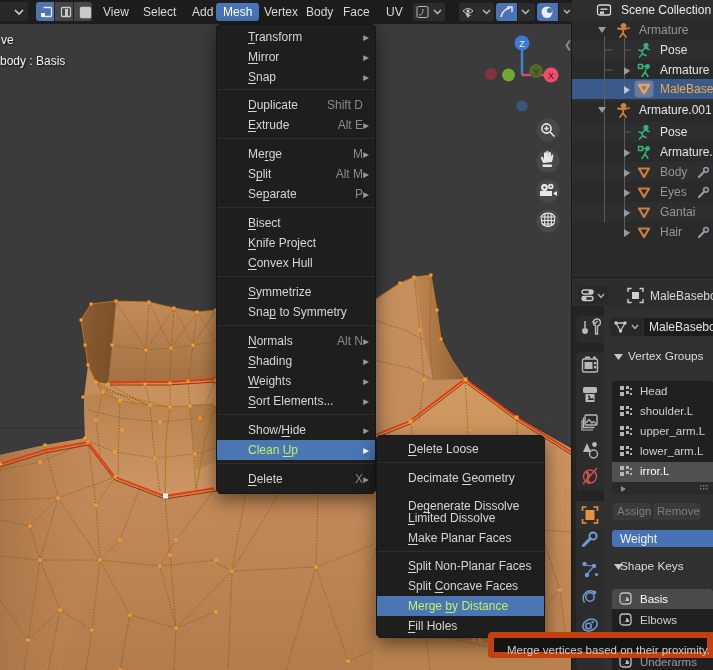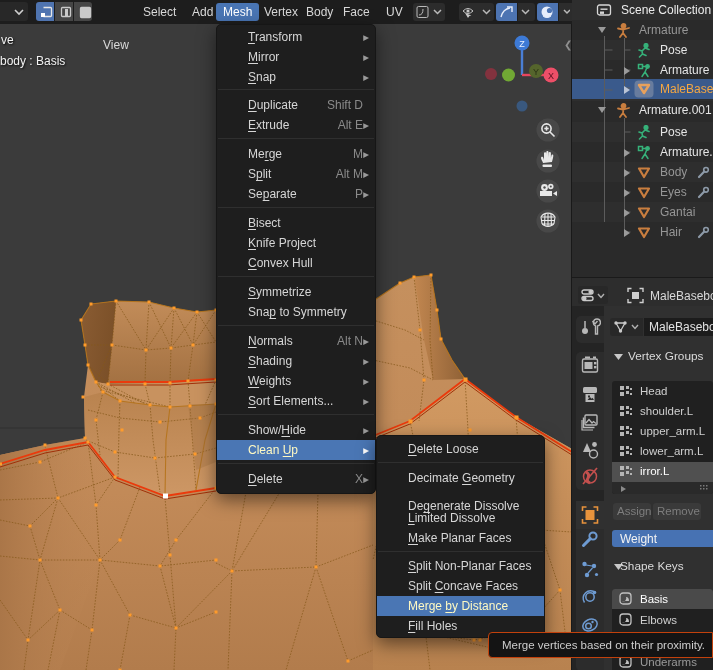--- a/index.html
+++ b/index.html
@@ -14,30 +14,30 @@
   .hbtn{position:absolute;border-radius:3px;background:#2c2c2c;}
   
   .menu{position:absolute;background:#1e1e1e;border:1px solid #161616;border-radius:5px;
     box-shadow:0 6px 18px rgba(0,0,0,.5);z-index:60;}
   .mi{position:absolute;left:0;width:100%;height:20px;line-height:20px;font-size:12px;
     color:#d6d6d6;}
   .mi .lab{position:absolute;left:31px;top:0;white-space:nowrap;}
   .mi .sc{position:absolute;right:12px;top:0;color:#8a8a8a;}
   .mi .arr{position:absolute;right:6px;top:1px;color:#999999;font-size:7.5px;}
   .mi.sel{background:#4a76b4;color:#fff;}
-  .mi.sel .lab{color:#fef9c3;}
+  .mi.sel .lab{color:#bef264;}
   .msep{position:absolute;left:1px;width:calc(100% - 2px);height:1px;background:#2f2f2f;}
   .u{text-decoration:underline;text-decoration-thickness:1px;text-underline-offset:2px;}
   
   #rpanel{left:571px;top:0;width:142px;height:670px;background:#282828;z-index:20;border-left:1px solid #191919;box-sizing:border-box;}
   .orow{position:absolute;left:0;width:141px;height:20px;line-height:20px;font-size:12px;color:#e0e0e0;}
   .orow svg{position:absolute;top:3px;}
   .otxt{position:absolute;top:0;white-space:nowrap;}
   #tooltip{left:488px;top:632px;width:225px;height:26px;background:#141414;
-    border:1px solid #c2410c;border-radius:4px 0 0 4px;z-index:90;box-sizing:border-box;}
+    border:6px solid #c2410c;border-radius:4px 0 0 4px;z-index:90;box-sizing:border-box;}
   #tooltip span{position:absolute;left:13px;top:6px;font-size:11.5px;color:#cdcdcd;white-space:nowrap;}
 </style>
 </head>
 <body>
 <div id="stage">
 
   <svg class="abs" style="left:0;top:0;z-index:1;" width="713" height="670" viewBox="0 0 713 670">
     <defs>
       <linearGradient id="gbody" x1="0" y1="0" x2="0" y2="1">
         <stop offset="0" stop-color="#c5905e"></stop>
@@ -357,21 +357,21 @@
         <rect x="2" y="8" width="4" height="4" fill="#fff" stroke="none"></rect>
       </g>
       <g stroke="#c9c9c9" stroke-width="1.3" fill="none">
         <path d="M23.5,2.5 h7 a1,1 0 0 1 1,1 v7 a1,1 0 0 1 -1,1 h-7 a1,1 0 0 1 -1,-1 v-7 a1,1 0 0 1 1,-1 z"></path>
         <rect x="26" y="4" width="3" height="8" fill="#c9c9c9" stroke="none"></rect>
       </g>
       <g stroke="#c9c9c9" stroke-width="1.3">
         <rect x="41.5" y="2.5" width="10" height="10" rx="1" fill="#c9c9c9"></rect>
       </g>
     </svg>
-    <div class="hmenu" style="left:96px;margin-top:33px;">View</div>
+    <div class="hmenu" style="left:96px;">View</div>
     <div class="hmenu" style="left:136px;">Select</div>
     <div class="hmenu" style="left:185px;">Add</div>
     <div class="hmenu on" style="left:216px;">Mesh</div>
     <div class="hmenu" style="left:257px;">Vertex</div>
     <div class="hmenu" style="left:299px;">Body</div>
     <div class="hmenu" style="left:336px;">Face</div>
     <div class="hmenu" style="left:379px;">UV</div>
 
     <div class="hbtn" style="left:413px;top:3px;width:32px;height:18px;"></div>
     <svg class="abs" style="left:416px;top:6px;" width="28" height="12">

